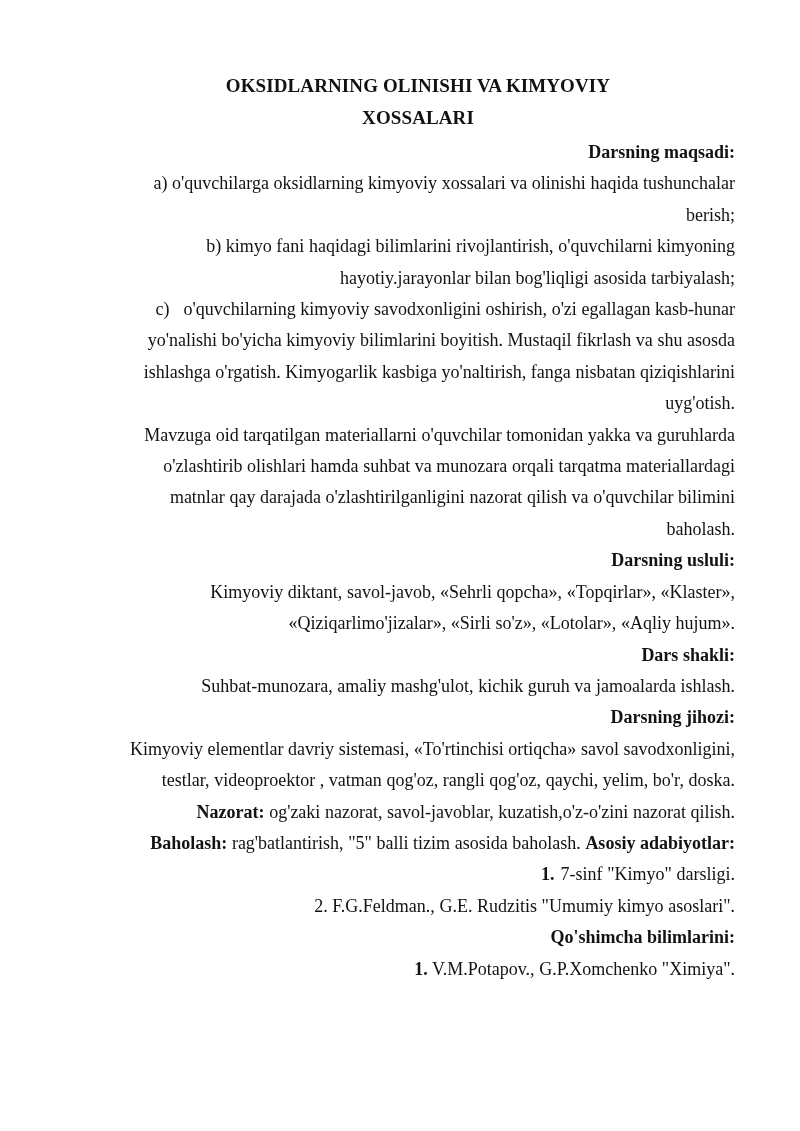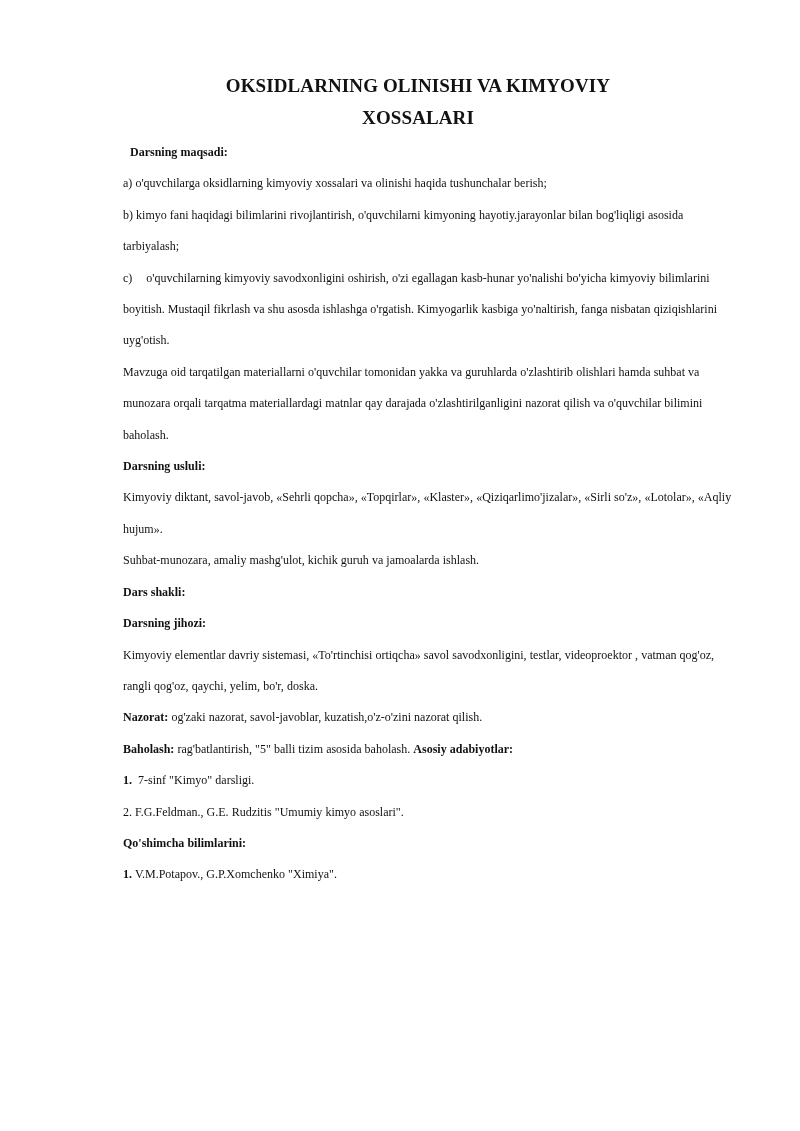--- a/index.html
+++ b/index.html
@@ -29,24 +29,25 @@
     line-height: 32px;
     letter-spacing: 0.1px;
   }
   .body-block {
     position: absolute;
     left: 115px;
     top: 137px;
     width: 612px;
   }
   .line {
-    font-size: 12px;
+    font-size: 18px;
     line-height: 31.4px;
     white-space: pre-wrap;
     word-spacing: 0.1px;
+    text-align: right;
   }
   .line.bold {
     font-weight: bold;
   }
   .line.indent {
     padding-left: 7px;
   }
   .b { font-weight: bold; }
   .tabgap { display: inline-block; width: 14px; }
   .numgap { display: inline-block; width: 6px; }
@@ -70,23 +71,23 @@
     <div class="line">b) kimyo fani haqidagi bilimlarini rivojlantirish, o'quvchilarni kimyoning hayotiy.jarayonlar bilan bog'liqligi asosida tarbiyalash;</div>
 
     <div class="line"><span>c)</span><span class="tabgap"></span><span>o'quvchilarning kimyoviy savodxonligini oshirish, o'zi egallagan kasb-hunar yo'nalishi bo'yicha kimyoviy bilimlarini boyitish. Mustaqil fikrlash va shu asosda ishlashga o'rgatish. Kimyogarlik kasbiga yo'naltirish, fanga nisbatan qiziqishlarini uyg'otish.</span></div>
 
     <div class="line">Mavzuga oid tarqatilgan materiallarni o'quvchilar tomonidan yakka va guruhlarda o'zlashtirib olishlari hamda suhbat va munozara orqali tarqatma materiallardagi matnlar qay darajada o'zlashtirilganligini nazorat qilish va o'quvchilar bilimini baholash.</div>
 
     <div class="line bold">Darsning usluli:</div>
 
     <div class="line">Kimyoviy diktant, savol-javob, «Sehrli qopcha», «Topqirlar», «Klaster», «Qiziqarlimo'jizalar», «Sirli so'z», «Lotolar», «Aqliy hujum».</div>
 
+    <div class="line bold">Dars shakli:</div>
+
     <div class="line">Suhbat-munozara, amaliy mashg'ulot, kichik guruh va jamoalarda ishlash.</div>
-
-    <div class="line bold">Dars shakli:</div>
 
     <div class="line bold">Darsning jihozi:</div>
 
     <div class="line">Kimyoviy elementlar davriy sistemasi, «To'rtinchisi ortiqcha» savol savodxonligini, testlar, videoproektor , vatman qog'oz, rangli qog'oz, qaychi, yelim, bo'r, doska.</div>
 
 
     <div class="line"><span class="b">Nazorat:</span> <span>og'zaki nazorat, savol-javoblar, kuzatish,o'z-o'zini nazorat qilish.</span></div>
 
     <div class="line"><span class="b">Baholash:</span> <span>rag'batlantirish, "5" balli tizim asosida baholash.</span> <span class="b">Asosiy adabiyotlar:</span></div>
 

